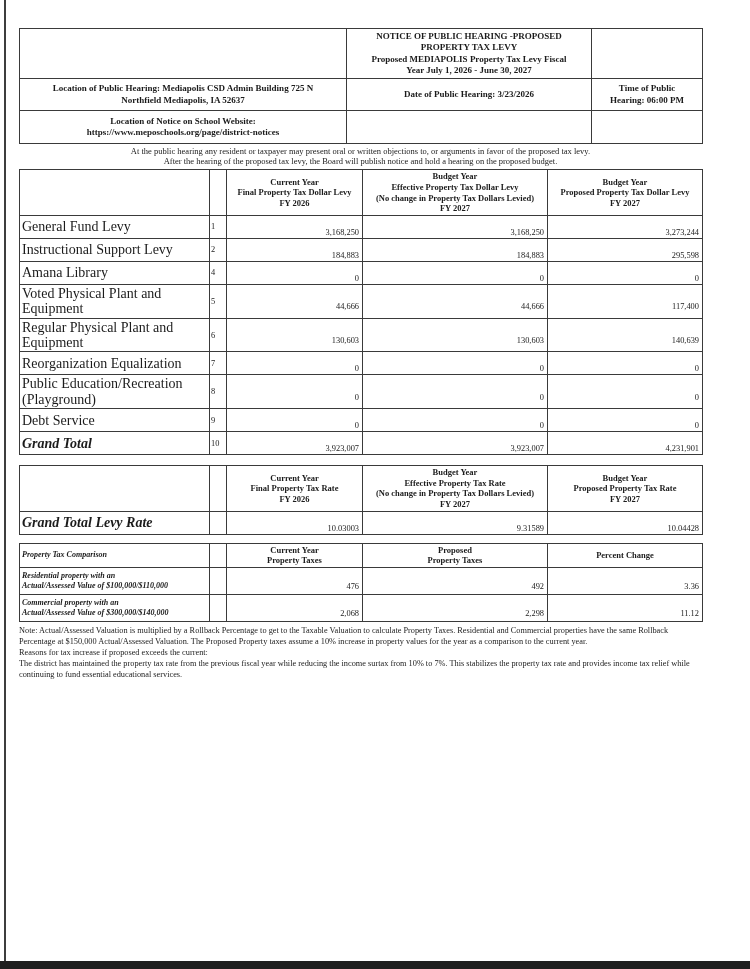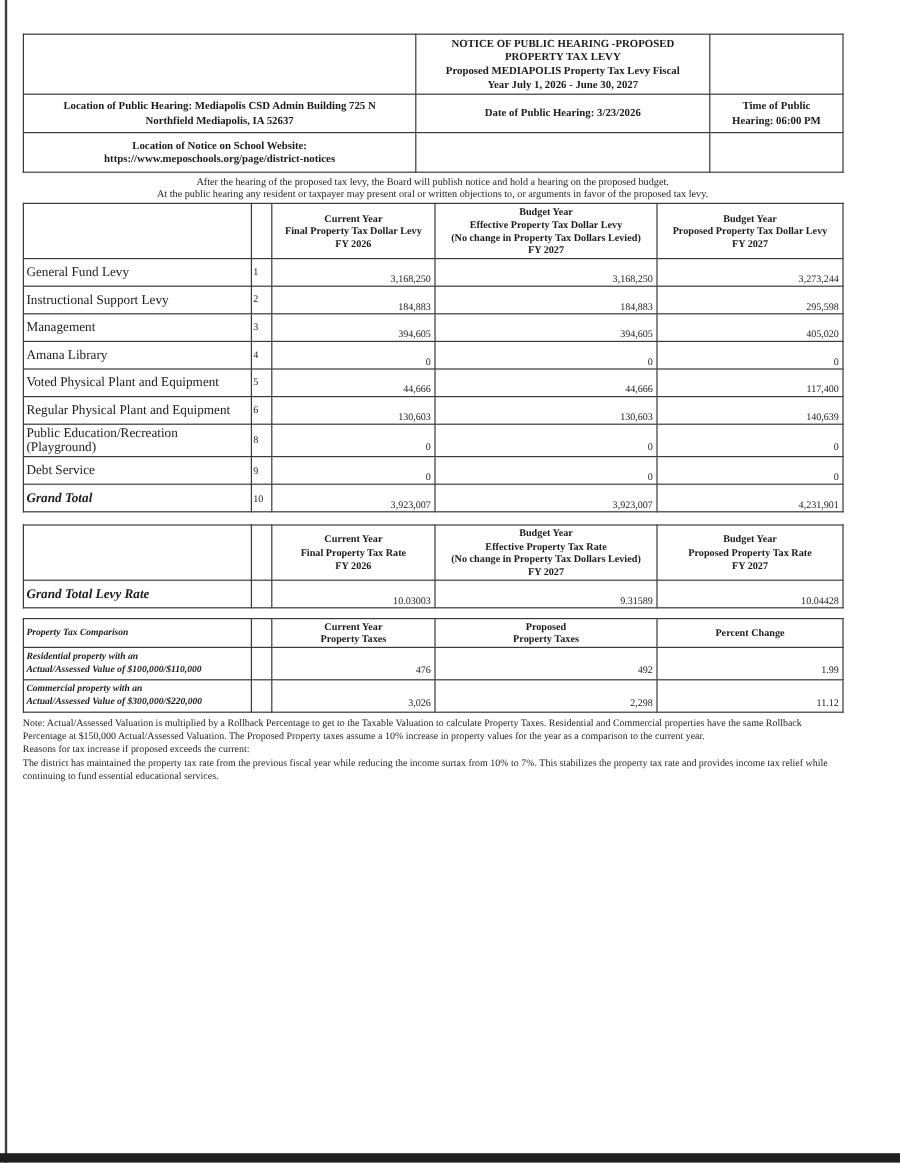--- a/index.html
+++ b/index.html
@@ -21,21 +21,21 @@
   .header-table .r1 { height: 50px; }
   .header-table .r2 { height: 32px; }
   .header-table .r3 { height: 33px; }
 
   
   .intro { margin-top: 2px; text-align: center; font-size: 8.5px; line-height: 1.2; }
 
   
   .data-table { margin-top: 3px; }
   .data-table td.hdr { font-weight: bold; font-size: 8.5px; text-align: center; line-height: 1.25; padding: 1px 2px; }
-  .data-table td.lbl { font-size: 11px; text-align: left; padding: 1px 1px 1px 2px; line-height: 1.1; }
+  .data-table td.lbl { font-size: 14px; text-align: left; padding: 1px 1px 1px 2px; line-height: 1.1; }
   .data-table td.lbl.b { font-weight: bold; font-style: italic; }
   .data-table td.numcol { font-size: 8.4px; text-align: left; padding: 1px 1px; }
   .data-table td.val { font-size: 8.4px; text-align: right; padding: 12px 3px 1px 1px; }
   .levy-table .hrow td { height: 40px; }
   .levy-table .drow td { height: 12.8px; }
 
   .rate-table { margin-top: 10px; }
   .rate-table .hrow td { height: 40px; }
   .rate-table .drow td { height: 16px; margin-top: 33px; }
 
@@ -85,22 +85,22 @@
         <div>Location of Notice on School Website:</div>
         <div>https://www.meposchools.org/page/district-notices</div>
       </td>
       <td></td>
       <td></td>
     </tr>
   </tbody>
     </table>
 
   <div class="intro">
+    <div>At the public hearing any resident or taxpayer may present oral or written objections to, or arguments in favor of the proposed tax levy.</div>
     <div>After the hearing of the proposed tax levy, the Board will publish notice and hold a hearing on the proposed budget.</div>
-    <div>At the public hearing any resident or taxpayer may present oral or written objections to, or arguments in favor of the proposed tax levy.</div>
   </div>
 
   <table class="data-table levy-table">
     <colgroup>
         <col style="width:190px">
         <col style="width:17px">
         <col style="width:136px">
         <col style="width:185px">
         <col style="width:155px">
       </colgroup>
@@ -127,27 +127,20 @@
       <td class="val">3,273,244</td>
     </tr>
     <tr class="drow">
       <td class="lbl">Instructional Support Levy</td>
       <td class="numcol">2</td>
       <td class="val">184,883</td>
       <td class="val">184,883</td>
       <td class="val">295,598</td>
     </tr>
     <tr class="drow">
-      <td class="lbl">Management</td>
-      <td class="numcol">3</td>
-      <td class="val">394,605</td>
-      <td class="val">394,605</td>
-      <td class="val">405,020</td>
-    </tr>
-    <tr class="drow">
       <td class="lbl">Amana Library</td>
       <td class="numcol">4</td>
       <td class="val">0</td>
       <td class="val">0</td>
       <td class="val">0</td>
     </tr>
     <tr class="drow">
       <td class="lbl">Voted Physical Plant and Equipment</td>
       <td class="numcol">5</td>
       <td class="val">44,666</td>
@@ -155,20 +148,27 @@
       <td class="val">117,400</td>
     </tr>
     <tr class="drow">
       <td class="lbl">Regular Physical Plant and Equipment</td>
       <td class="numcol">6</td>
       <td class="val">130,603</td>
       <td class="val">130,603</td>
       <td class="val">140,639</td>
     </tr>
     <tr class="drow">
+      <td class="lbl">Reorganization Equalization</td>
+      <td class="numcol">7</td>
+      <td class="val">0</td>
+      <td class="val">0</td>
+      <td class="val">0</td>
+    </tr>
+    <tr class="drow">
       <td class="lbl">Public Education/Recreation (Playground)</td>
       <td class="numcol">8</td>
       <td class="val">0</td>
       <td class="val">0</td>
       <td class="val">0</td>
     </tr>
     <tr class="drow">
       <td class="lbl">Debt Service</td>
       <td class="numcol">9</td>
       <td class="val">0</td>
@@ -235,27 +235,27 @@
       <td class="hdr preline">Proposed
 Property Taxes</td>
       <td class="hdr">Percent Change</td>
     </tr>
     <tr class="drow">
       <td class="lbl b preline">Residential property with an
 Actual/Assessed Value of $100,000/$110,000</td>
       <td></td>
       <td class="val">476</td>
       <td class="val">492</td>
-      <td class="val">1.99</td>
+      <td class="val">3.36</td>
     </tr>
     <tr class="drow">
       <td class="lbl b preline">Commercial property with an
-Actual/Assessed Value of $300,000/$220,000</td>
-      <td></td>
-      <td class="val">3,026</td>
+Actual/Assessed Value of $300,000/$140,000</td>
+      <td></td>
+      <td class="val">2,068</td>
       <td class="val">2,298</td>
       <td class="val">11.12</td>
     </tr>
   </tbody>
     </table>
 
   <div class="notes">
     <p>Note: Actual/Assessed Valuation is multiplied by a Rollback Percentage to get to the Taxable Valuation to calculate Property Taxes. Residential and Commercial properties have the same Rollback Percentage at $150,000 Actual/Assessed Valuation. The Proposed Property taxes assume a 10% increase in property values for the year as a comparison to the current year.</p>
     <p>Reasons for tax increase if proposed exceeds the current:</p>
     <p>The district has maintained the property tax rate from the previous fiscal year while reducing the income surtax from 10% to 7%. This stabilizes the property tax rate and provides income tax relief while continuing to fund essential educational services.</p>

